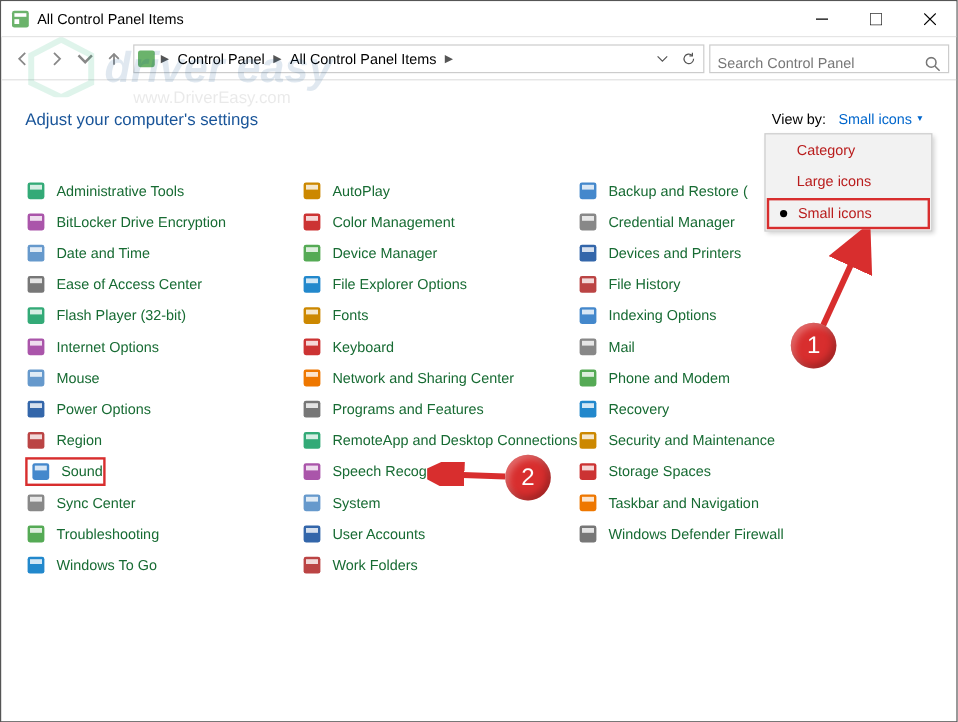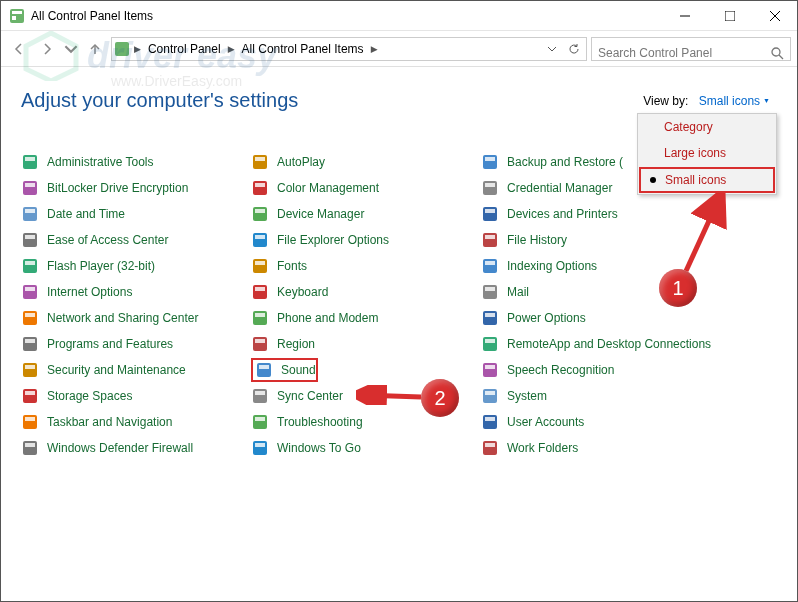--- a/index.html
+++ b/index.html
@@ -64,21 +64,21 @@
     opacity:0.12; pointer-events:none;
     font-size:36px; font-weight:bold; color:#0a4e8c;
     font-style:italic;
     display:flex; align-items:center; gap:6px;
     z-index:5;
   }
   .watermark .sub { position:absolute; top:42px; left:90px; font-size:14px; font-weight:normal; font-style:normal; color:#555; }
   
   .content { padding: 22px 20px 10px 20px; }
   .headrow { display:flex; align-items:center; }
-  .heading { color:#1a5599; font-size:20px; flex:1; }
+  .heading { color:#1a5599; font-size:14px; flex:1; }
   .viewby { font-size:12px; color:#000; }
   .viewby .selected {
     color:#0066cc;
     border:1px solid transparent;
     padding:2px 6px;
     display:inline-flex; align-items:center; gap:3px;
   }
   .viewby .selected .tri { font-size:7px; }
   .viewby-wrap { position:relative; display:inline-block; }
   
@@ -402,20 +402,29 @@
           <svg width="16" height="16" viewBox="0 0 16 16">
             <rect x="1" y="1" width="14" height="14" rx="2" fill="#888"></rect>
             <rect x="3" y="3" width="10" height="4" fill="#fff" opacity=".8"></rect>
           </svg>
         </span>
         <span class="txt">Mail</span>
       </div>
       <div class="item">
         <span class="ic">
           <svg width="16" height="16" viewBox="0 0 16 16">
+            <rect x="1" y="1" width="14" height="14" rx="2" fill="#69c"></rect>
+            <rect x="3" y="3" width="10" height="4" fill="#fff" opacity=".8"></rect>
+          </svg>
+        </span>
+        <span class="txt">Mouse</span>
+      </div>
+      <div class="item">
+        <span class="ic">
+          <svg width="16" height="16" viewBox="0 0 16 16">
             <rect x="1" y="1" width="14" height="14" rx="2" fill="#e70"></rect>
             <rect x="3" y="3" width="10" height="4" fill="#fff" opacity=".8"></rect>
           </svg>
         </span>
         <span class="txt">Network and Sharing Center</span>
       </div>
       <div class="item">
         <span class="ic">
           <svg width="16" height="16" viewBox="0 0 16 16">
             <rect x="1" y="1" width="14" height="14" rx="2" fill="#5a5"></rect>
@@ -434,20 +443,29 @@
         <span class="txt">Power Options</span>
       </div>
       <div class="item">
         <span class="ic">
           <svg width="16" height="16" viewBox="0 0 16 16">
             <rect x="1" y="1" width="14" height="14" rx="2" fill="#777"></rect>
             <rect x="3" y="3" width="10" height="4" fill="#fff" opacity=".8"></rect>
           </svg>
         </span>
         <span class="txt">Programs and Features</span>
+      </div>
+      <div class="item">
+        <span class="ic">
+          <svg width="16" height="16" viewBox="0 0 16 16">
+            <rect x="1" y="1" width="14" height="14" rx="2" fill="#28c"></rect>
+            <rect x="3" y="3" width="10" height="4" fill="#fff" opacity=".8"></rect>
+          </svg>
+        </span>
+        <span class="txt">Recovery</span>
       </div>
       <div class="item">
         <span class="ic">
           <svg width="16" height="16" viewBox="0 0 16 16">
             <rect x="1" y="1" width="14" height="14" rx="2" fill="#b44"></rect>
             <rect x="3" y="3" width="10" height="4" fill="#fff" opacity=".8"></rect>
           </svg>
         </span>
         <span class="txt">Region</span>
       </div>

